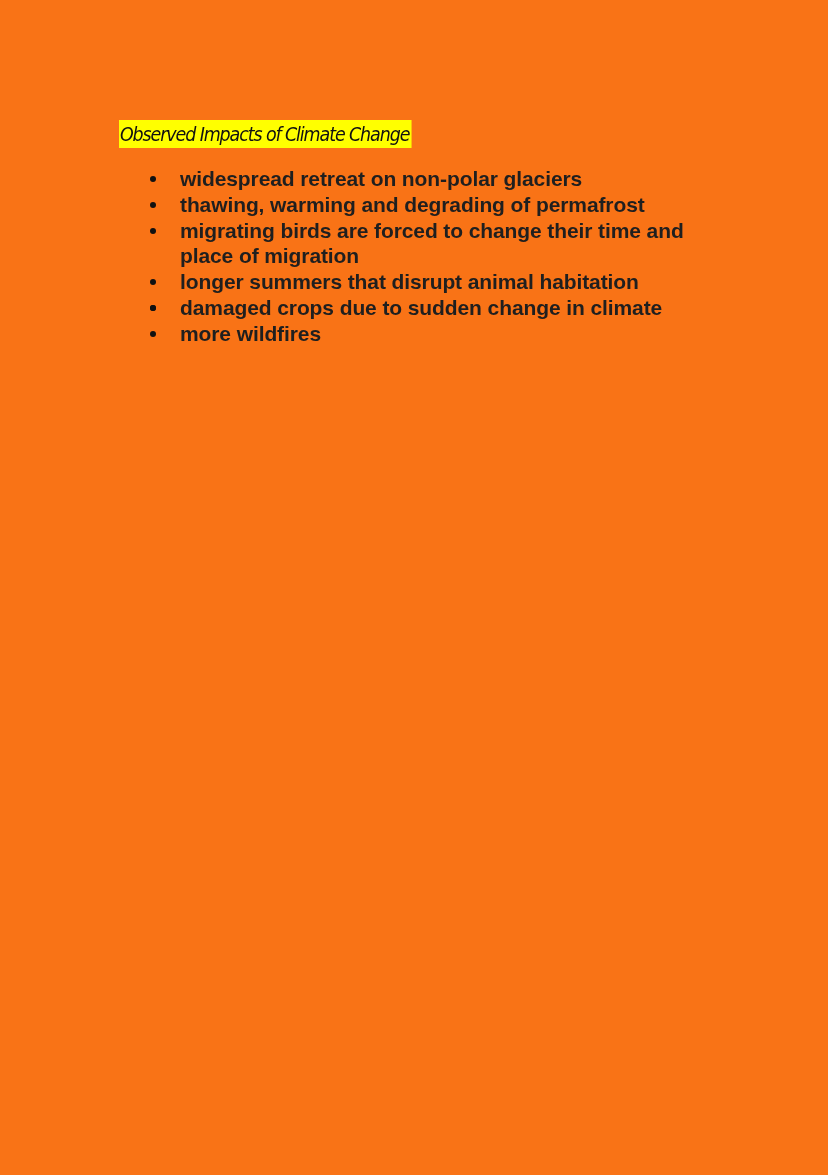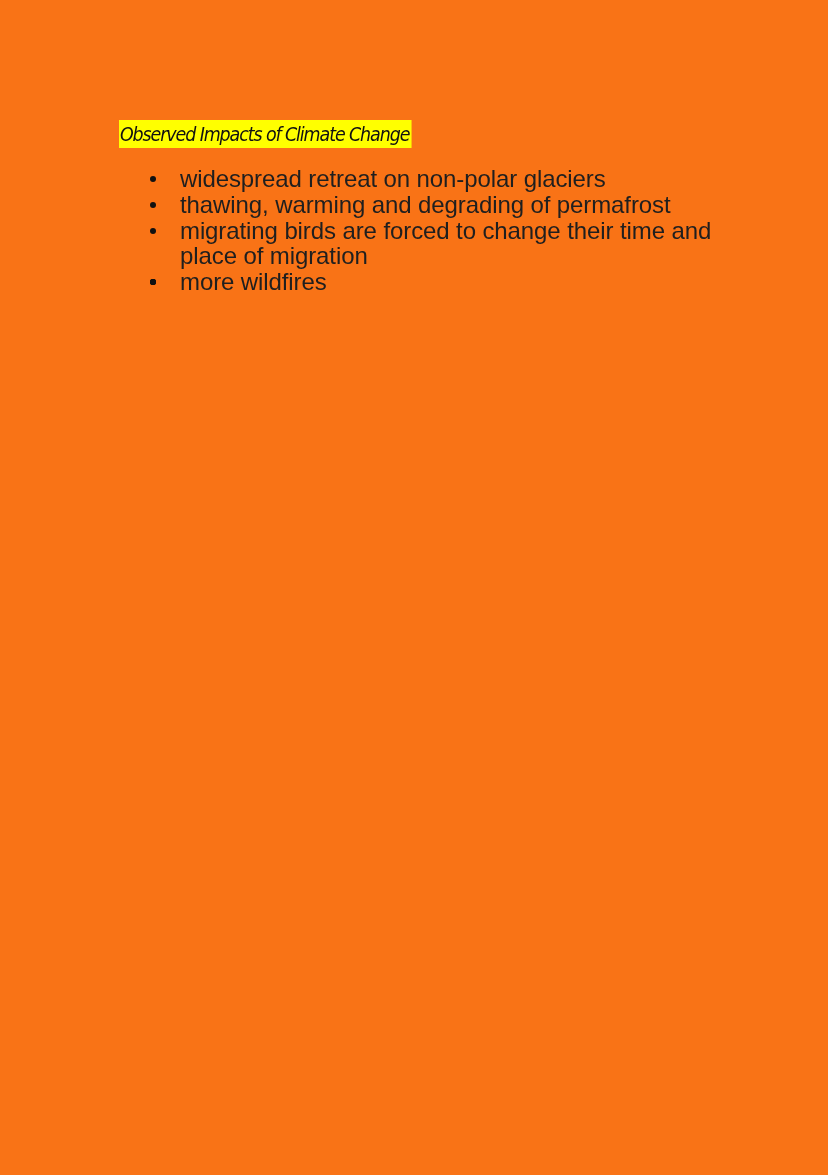--- a/index.html
+++ b/index.html
@@ -43,24 +43,25 @@
       left: 146px;
       top: 166px;
       margin: 0;
       padding: 0;
       list-style: none;
       width: 580px;
     }
     .list-item {
       position: relative;
       padding-left: 34px;
-      font-size: 24px;
+      font-size: 21px;
       line-height: 25.8px;
       color: #1f1f1f;
       letter-spacing: -0.1px;
+      font-weight: bold;
     }
     .bullet {
       position: absolute;
       left: 4px;
       top: 10px;
       width: 6px;
       height: 6px;
       border-radius: 50%;
       background: #111111;
     }
@@ -79,22 +80,27 @@
     <li class="list-item">
       <span class="bullet"></span>
       <span>thawing, warming and degrading of permafrost</span>
     </li>
     <li class="list-item">
       <span class="bullet"></span>
       <span>migrating birds are forced to change their time and place of migration</span>
     </li>
     <li class="list-item">
       <span class="bullet"></span>
+      <span>longer summers that disrupt animal habitation</span>
     </li>
     <li class="list-item">
       <span class="bullet"></span>
+    </li>
+    <li class="list-item">
+      <span class="bullet"></span>
+      <span>damaged crops due to sudden change in climate</span>
     </li>
     <li class="list-item">
       <span class="bullet"></span>
       <span>more wildfires</span>
     </li>
   </ul>
 </div>
 
 </body></html>

